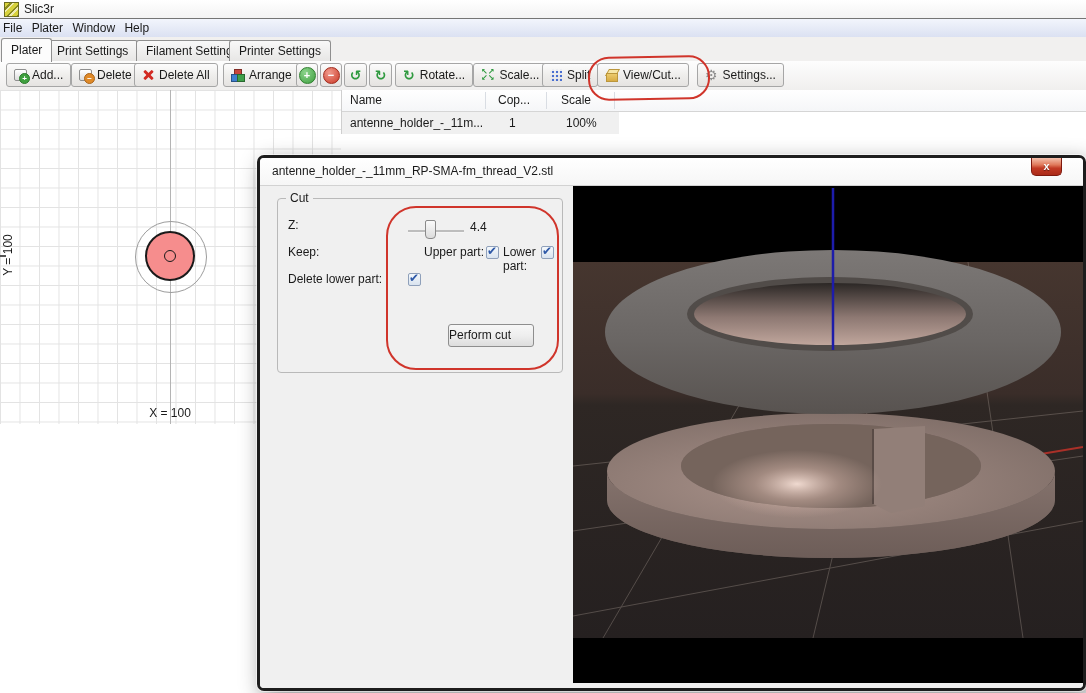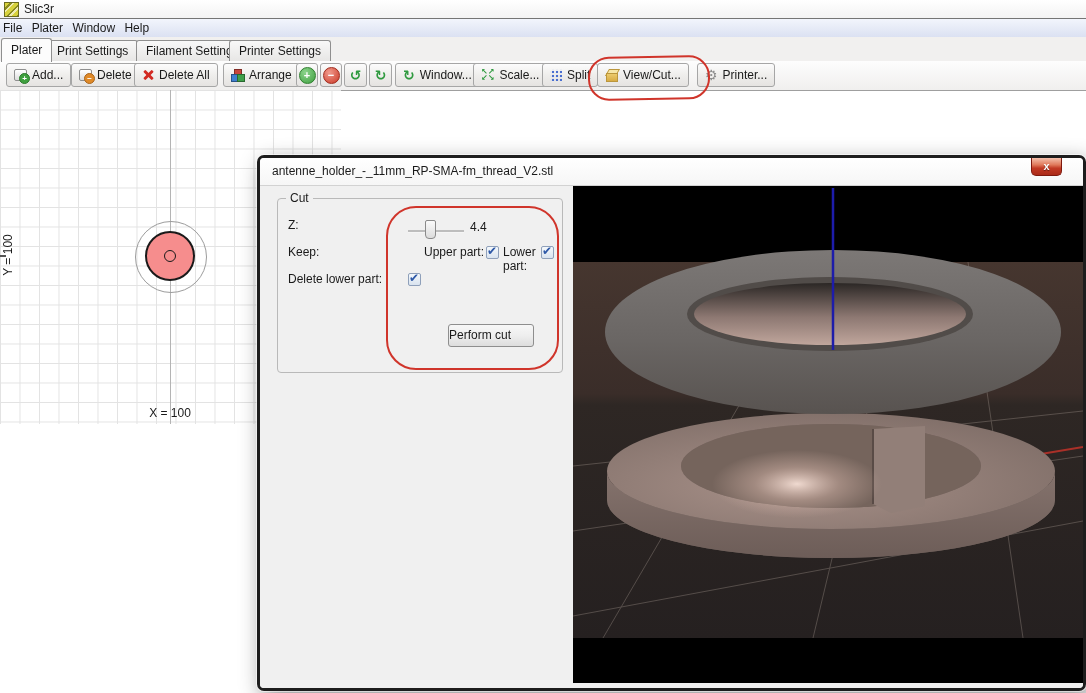--- a/index.html
+++ b/index.html
@@ -170,21 +170,21 @@
       <span class="circle-glyph red">−</span>
     </div>
     <div class="tbtn round" style="left:344px;width:23px">
       <span class="rot-glyph">↺</span>
     </div>
     <div class="tbtn round" style="left:369px;width:23px">
       <span class="rot-glyph">↻</span>
     </div>
     <div class="tbtn" style="left:395px">
       <span class="rot-glyph">↻</span>
-      <span>Window...</span>
+      <span>Rotate...</span>
     </div>
     <div class="tbtn" style="left:473px">
       <span class="scale-icon">
         <span><span>↖</span><span>↗</span></span>
         <span><span>↙</span><span>↘</span></span>
       </span>
       <span>Scale...</span>
     </div>
     <div class="tbtn" style="left:542px">
       <span class="split-icon"></span>
@@ -192,35 +192,50 @@
     </div>
     <div class="tbtn" style="left:597px">
       <span class="cube-icon">
           <span class="top"></span>
           <span class="front"></span>
         </span>
       <span>View/Cut...</span>
     </div>
     <div class="tbtn" style="left:697px">
       <span class="gear-glyph">⚙</span>
-      <span>Printer...</span>
+      <span>Settings...</span>
     </div>
   </div>
 
   <div class="plater">
     <div class="axis-v"></div>
     <div class="axis-tick"></div>
     <div class="skirt"></div>
     <div class="obj">
       <div class="obj-hole"></div>
     </div>
     <div class="ylab">Y = 100</div>
     <div class="xlab">X = 100</div>
   </div>
 
+  <div class="objtable">
+    <div class="thead">
+      <span class="th" style="left:8px">Name</span>
+      <span class="th" style="left:156px">Cop...</span>
+      <span class="th" style="left:219px">Scale</span>
+      <span class="colsep" style="left:143px"></span>
+      <span class="colsep" style="left:204px"></span>
+      <span class="colsep" style="left:272px"></span>
+    </div>
+    <div class="trow">
+      <span class="td" style="left:8px">antenne_holder_-_11m...</span>
+      <span class="td" style="left:167px">1</span>
+      <span class="td" style="left:224px">100%</span>
+    </div>
+  </div>
 
   <div class="dialog">
     <div class="dlg-title">antenne_holder_-_11mm_RP-SMA-fm_thread_V2.stl</div>
     <div class="dlg-close">
       <span>x</span>
     </div>
     <div class="dlg-body">
       <div class="dlg-left">
         <div class="groupbox">
           <span class="legend">Cut</span>

